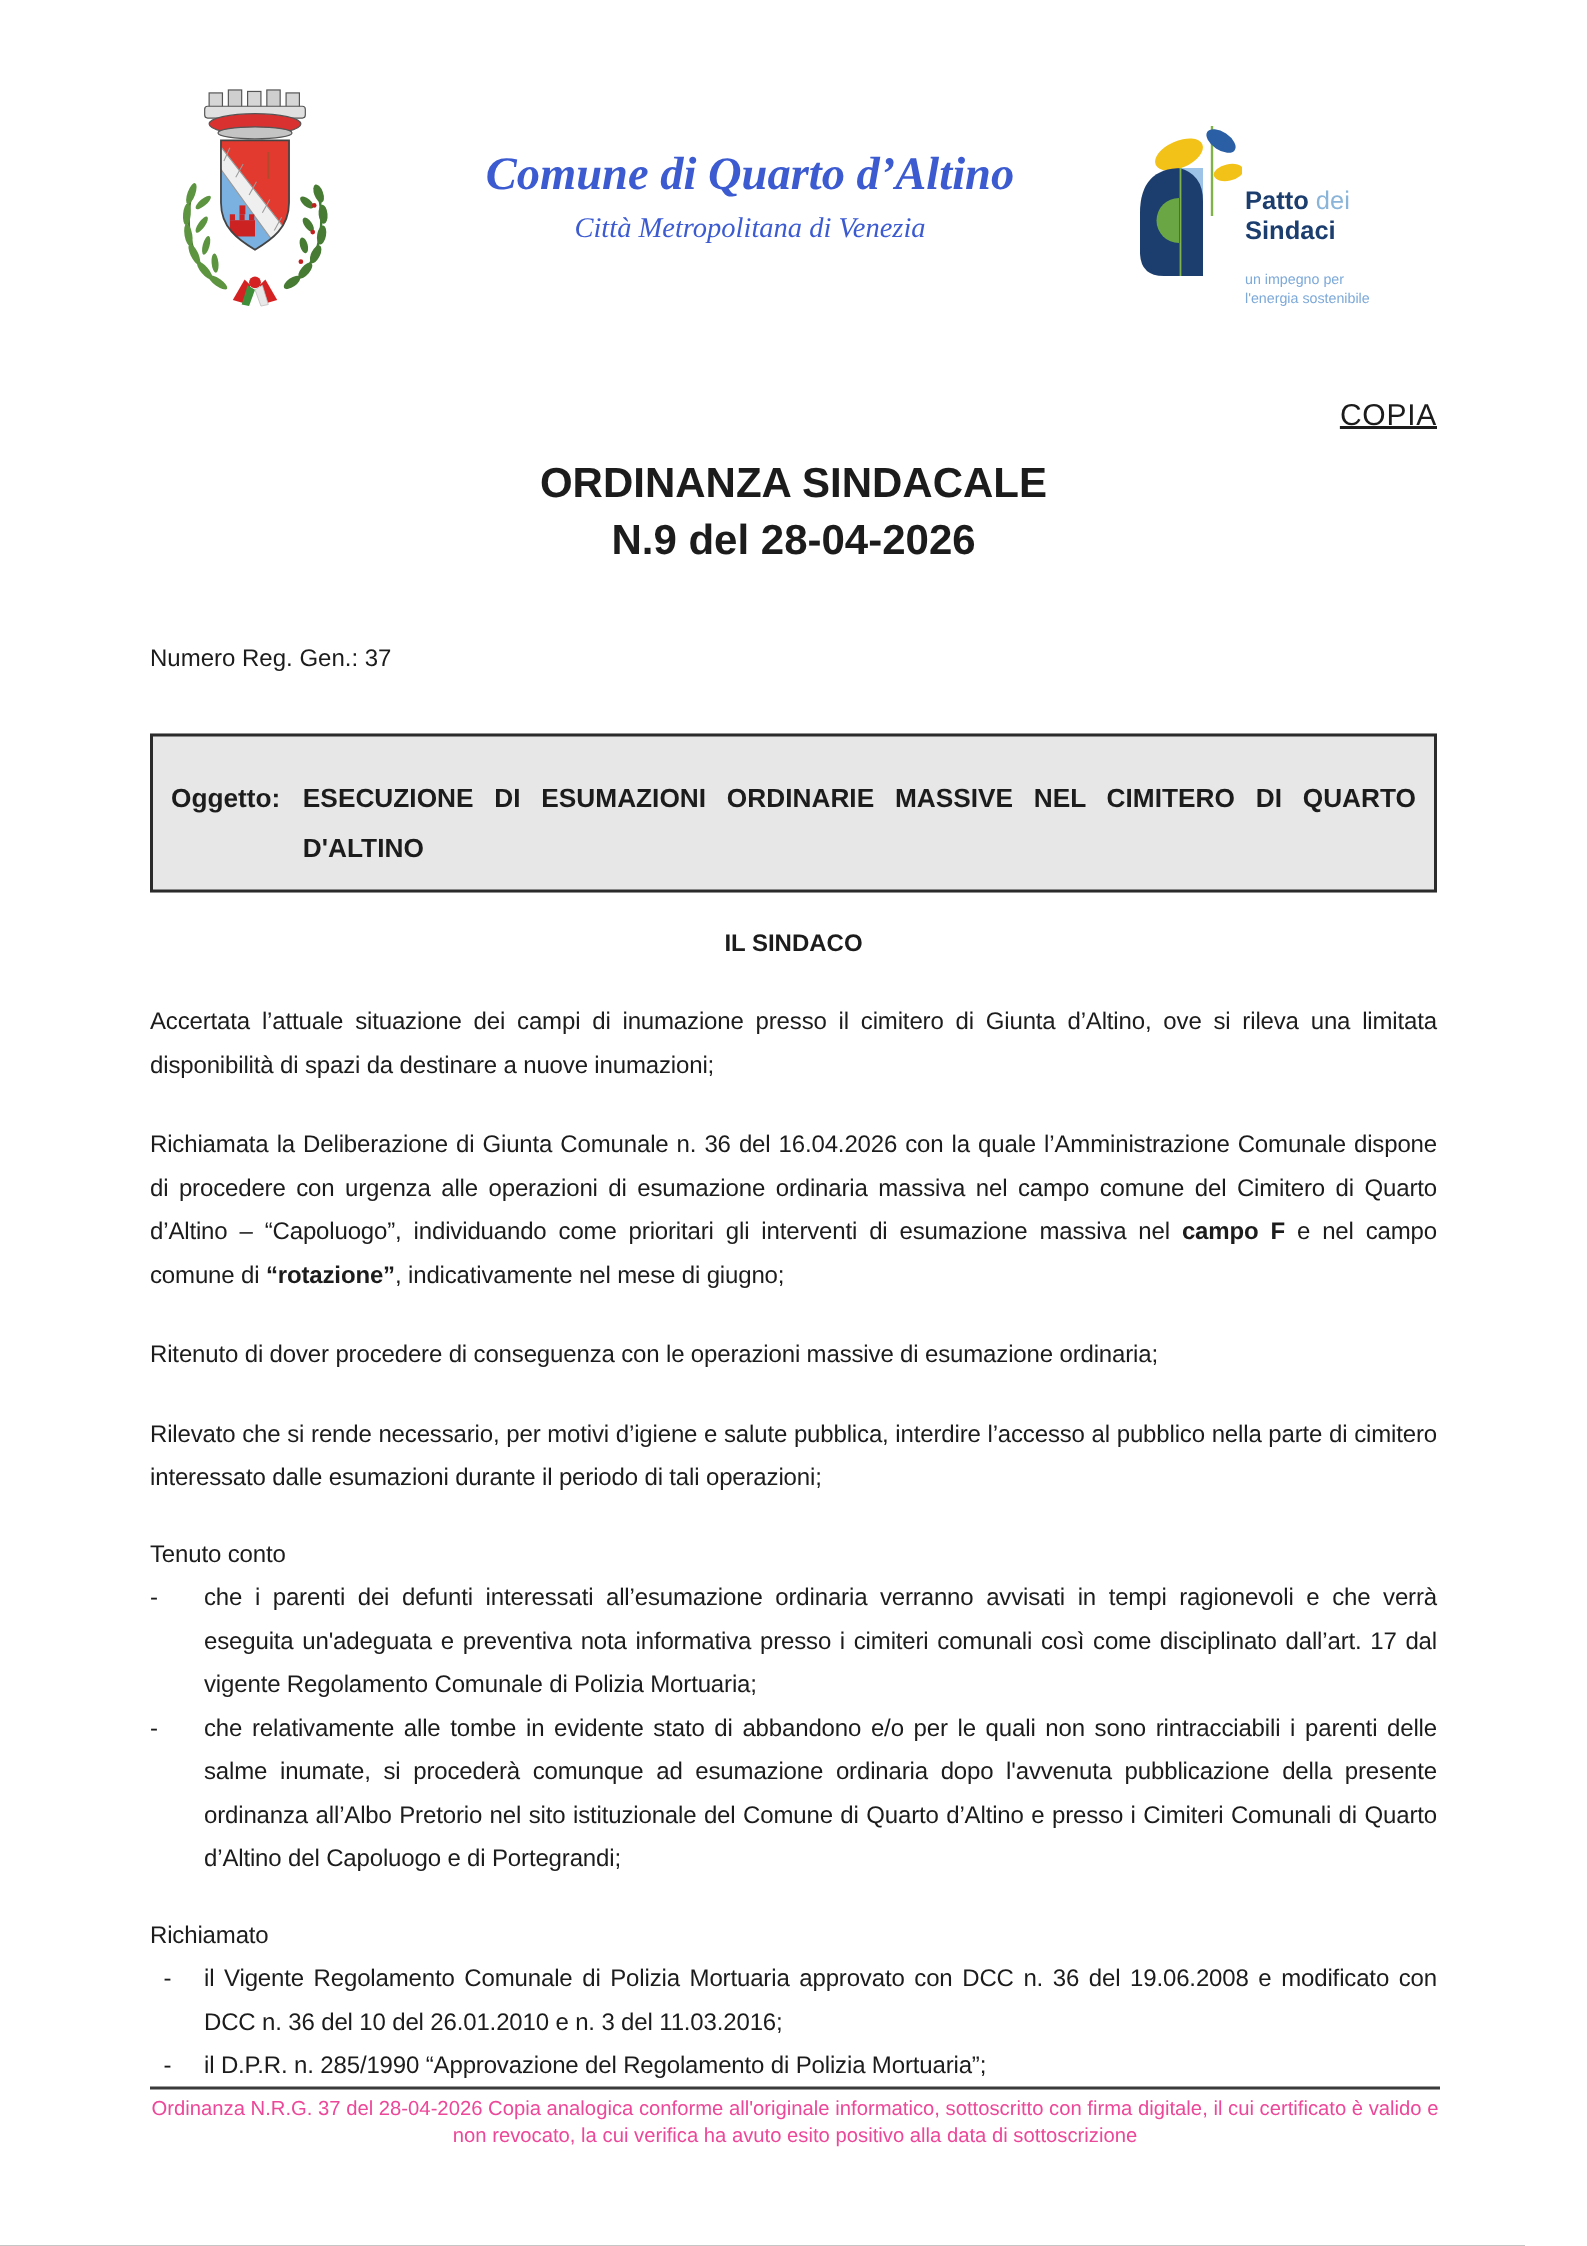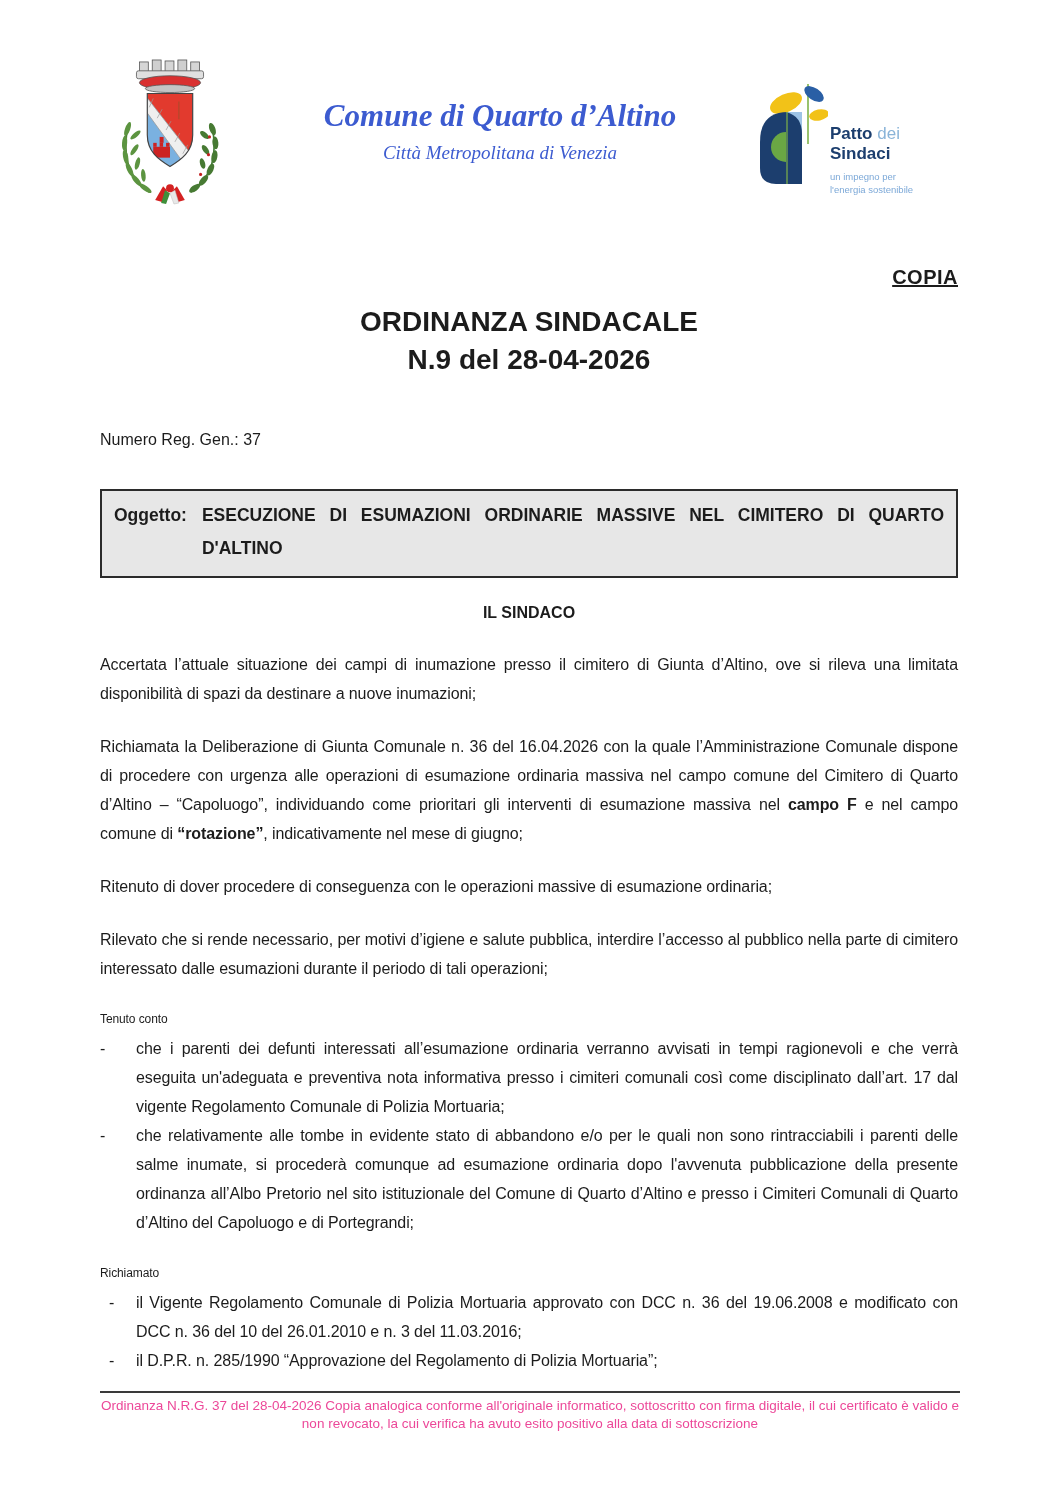--- a/index.html
+++ b/index.html
@@ -32,64 +32,64 @@
     font-size: 19px;
     margin-top: 8px;
     color: #3c5bd0;
     text-align: center;
   }
   .patto { position: absolute; left: 756px; top: 82px; width: 190px; display: flex; }
   .patto-graphic { width: 72px; height: 110px; flex: none; }
   .patto-text { padding-top: 42px; margin-left: 2px; }
   .patto-name { font-size: 17px; line-height: 20px; font-weight: bold; color: #1c3e6e; }
   .patto-name .light { font-weight: normal; color: #8ab4d8; }
-  .patto-tagline { margin-top: 6px; font-size: 9.5px; line-height: 13px; color: #7da9d8; }
+  .patto-tagline { margin-top: 16px; font-size: 9.5px; line-height: 13px; color: #7da9d8; }
 
   
   .content { position: absolute; inset: 0; padding: 266px 100px 0 100px; }
   .copia {
     text-align: right;
-    font-weight: bold;
+    font-weight: normal;
     font-size: 20px;
     text-decoration: underline;
     letter-spacing: 0.5px;
   }
   .doc-title {
     margin-top: 14px;
     text-align: center;
     font-weight: bold;
     font-size: 28px;
     line-height: 38px;
   }
   .reg-number { margin-top: 52px; font-size: 16px; }
 
   .subject-box {
     margin-top: 40px;
     background: #e7e7e7;
     border: 2px solid #2b2b2b;
-    padding: 8px 12px 11px 12px;
+    padding: 25px 12px 11px 12px;
     display: flex;
     font-weight: bold;
     font-size: 17.5px;
     line-height: 33px;
   }
   .subject-label { flex: none; margin-right: 15px; }
   .subject-text { flex: 1; text-align: justify; }
 
   .sindaco { margin-top: 26px; text-align: center; font-weight: bold; font-size: 16px; }
 
   .para {
     margin-top: 24px;
     font-size: 16px;
     line-height: 29px;
     text-align: justify;
     letter-spacing: -0.1px;
   }
   .para b, .li b { font-weight: bold; }
-  .heading-line { margin-top: 22px; font-size: 12px; line-height: 29px; letter-spacing: -0.1px; }
+  .heading-line { margin-top: 22px; font-size: 16px; line-height: 29px; letter-spacing: -0.1px; }
 
   .li { display: flex; font-size: 16px; line-height: 29px; letter-spacing: -0.1px; }
   .li-dash { flex: none; width: 36px; }
   .li2 .li-dash { padding-left: 9px; }
   .li-text { flex: 1; text-align: justify; }
 
   
   .footer { position: absolute; left: 100px; right: 98px; top: 1391px; }
   .footer-line { border-top: 2px solid #3a3a3a; }
   .footer-text {

